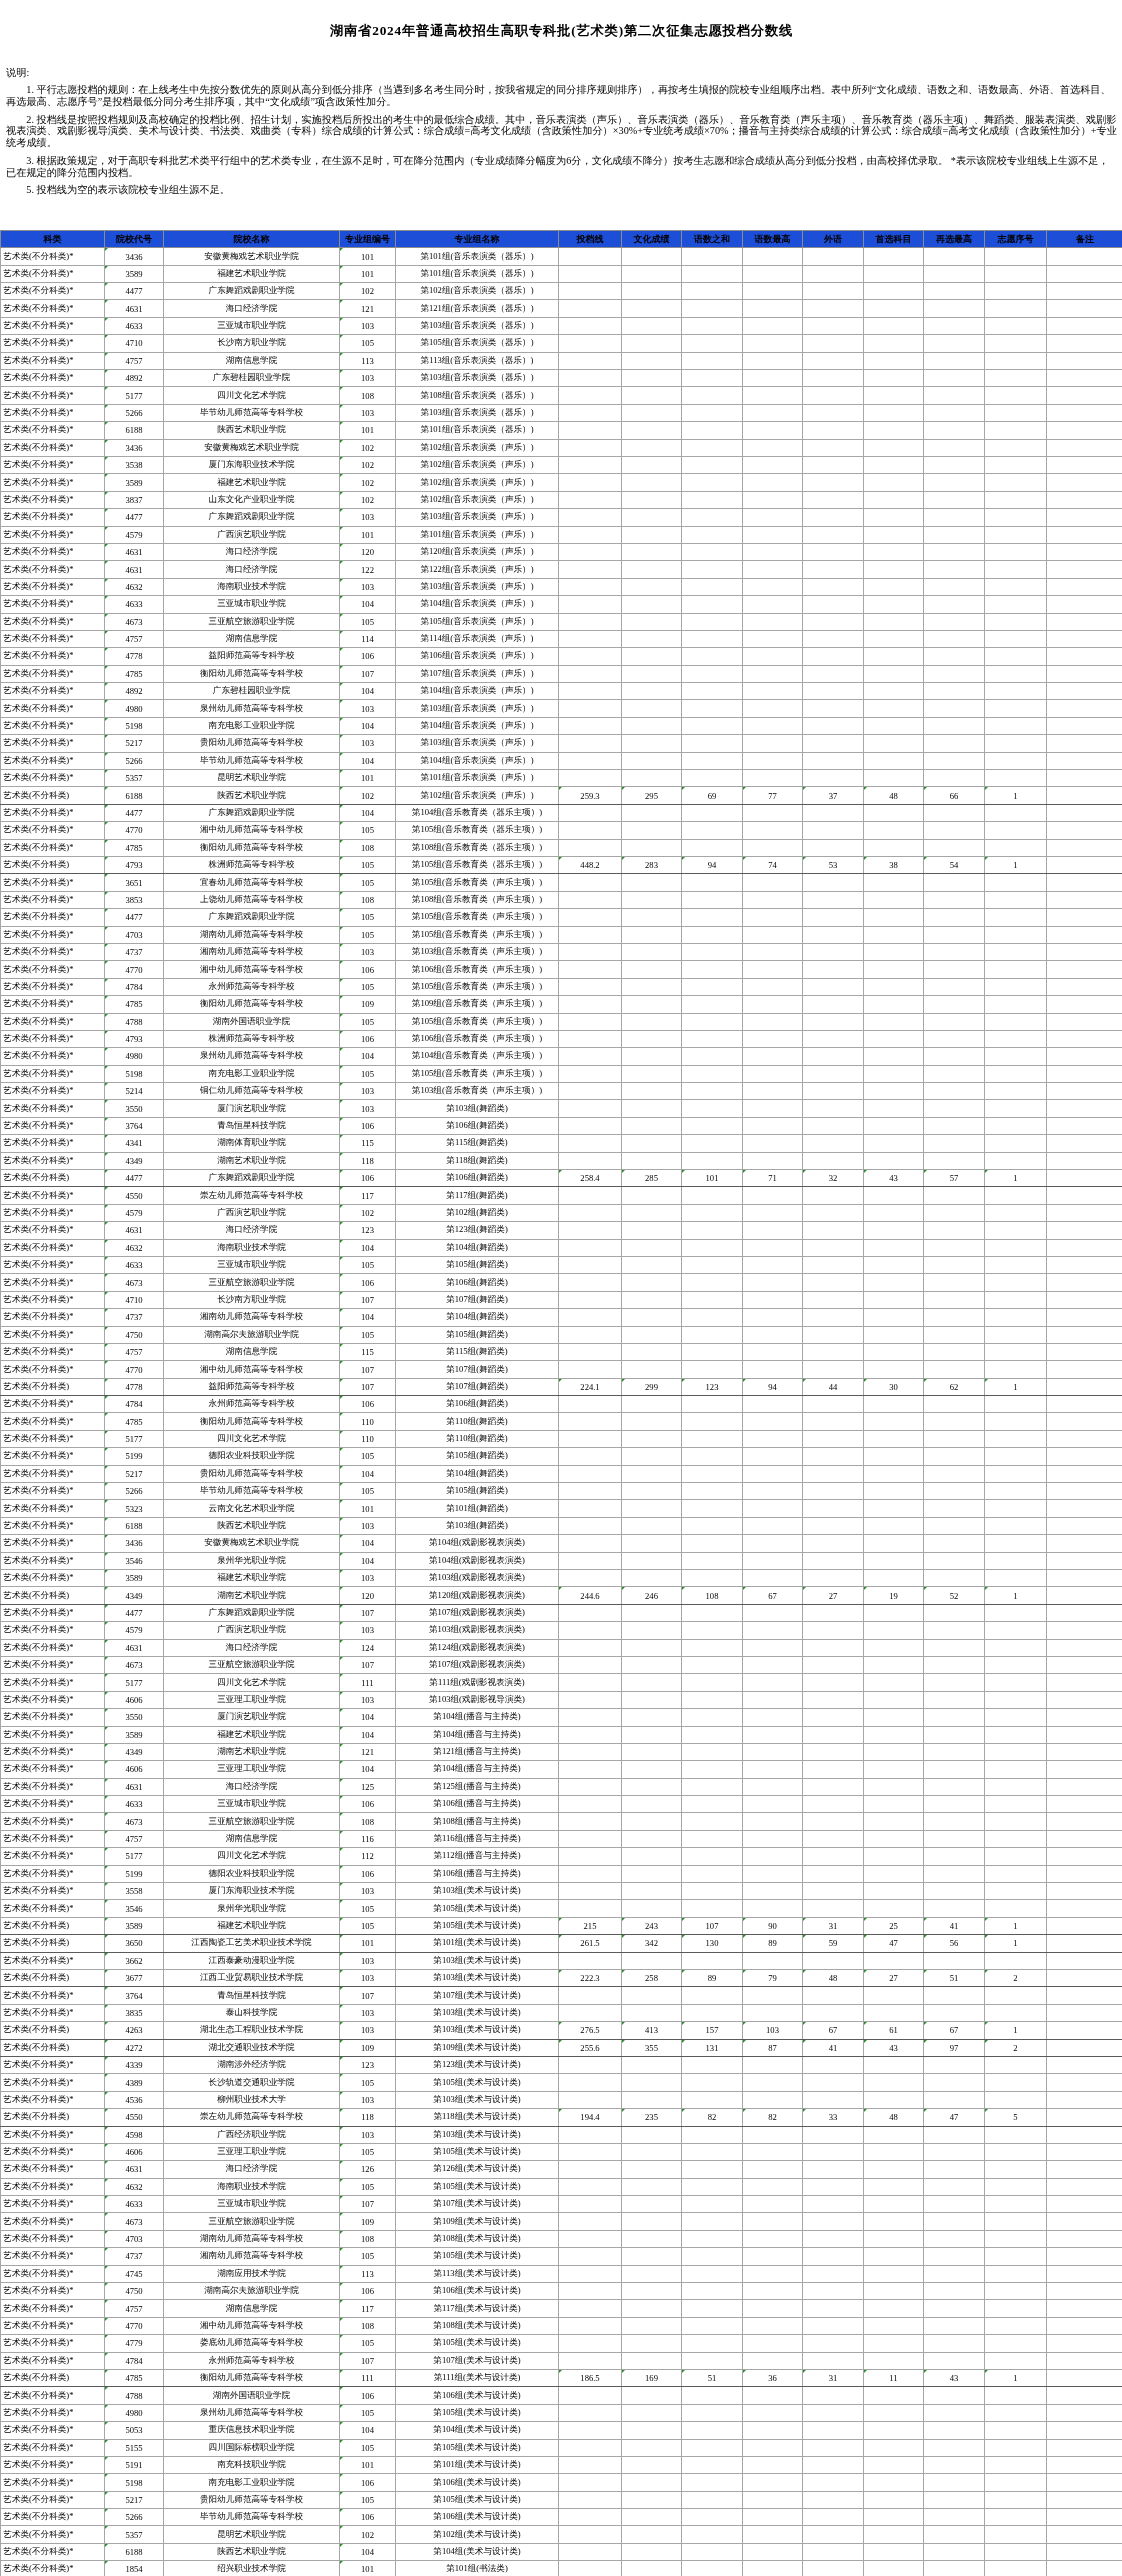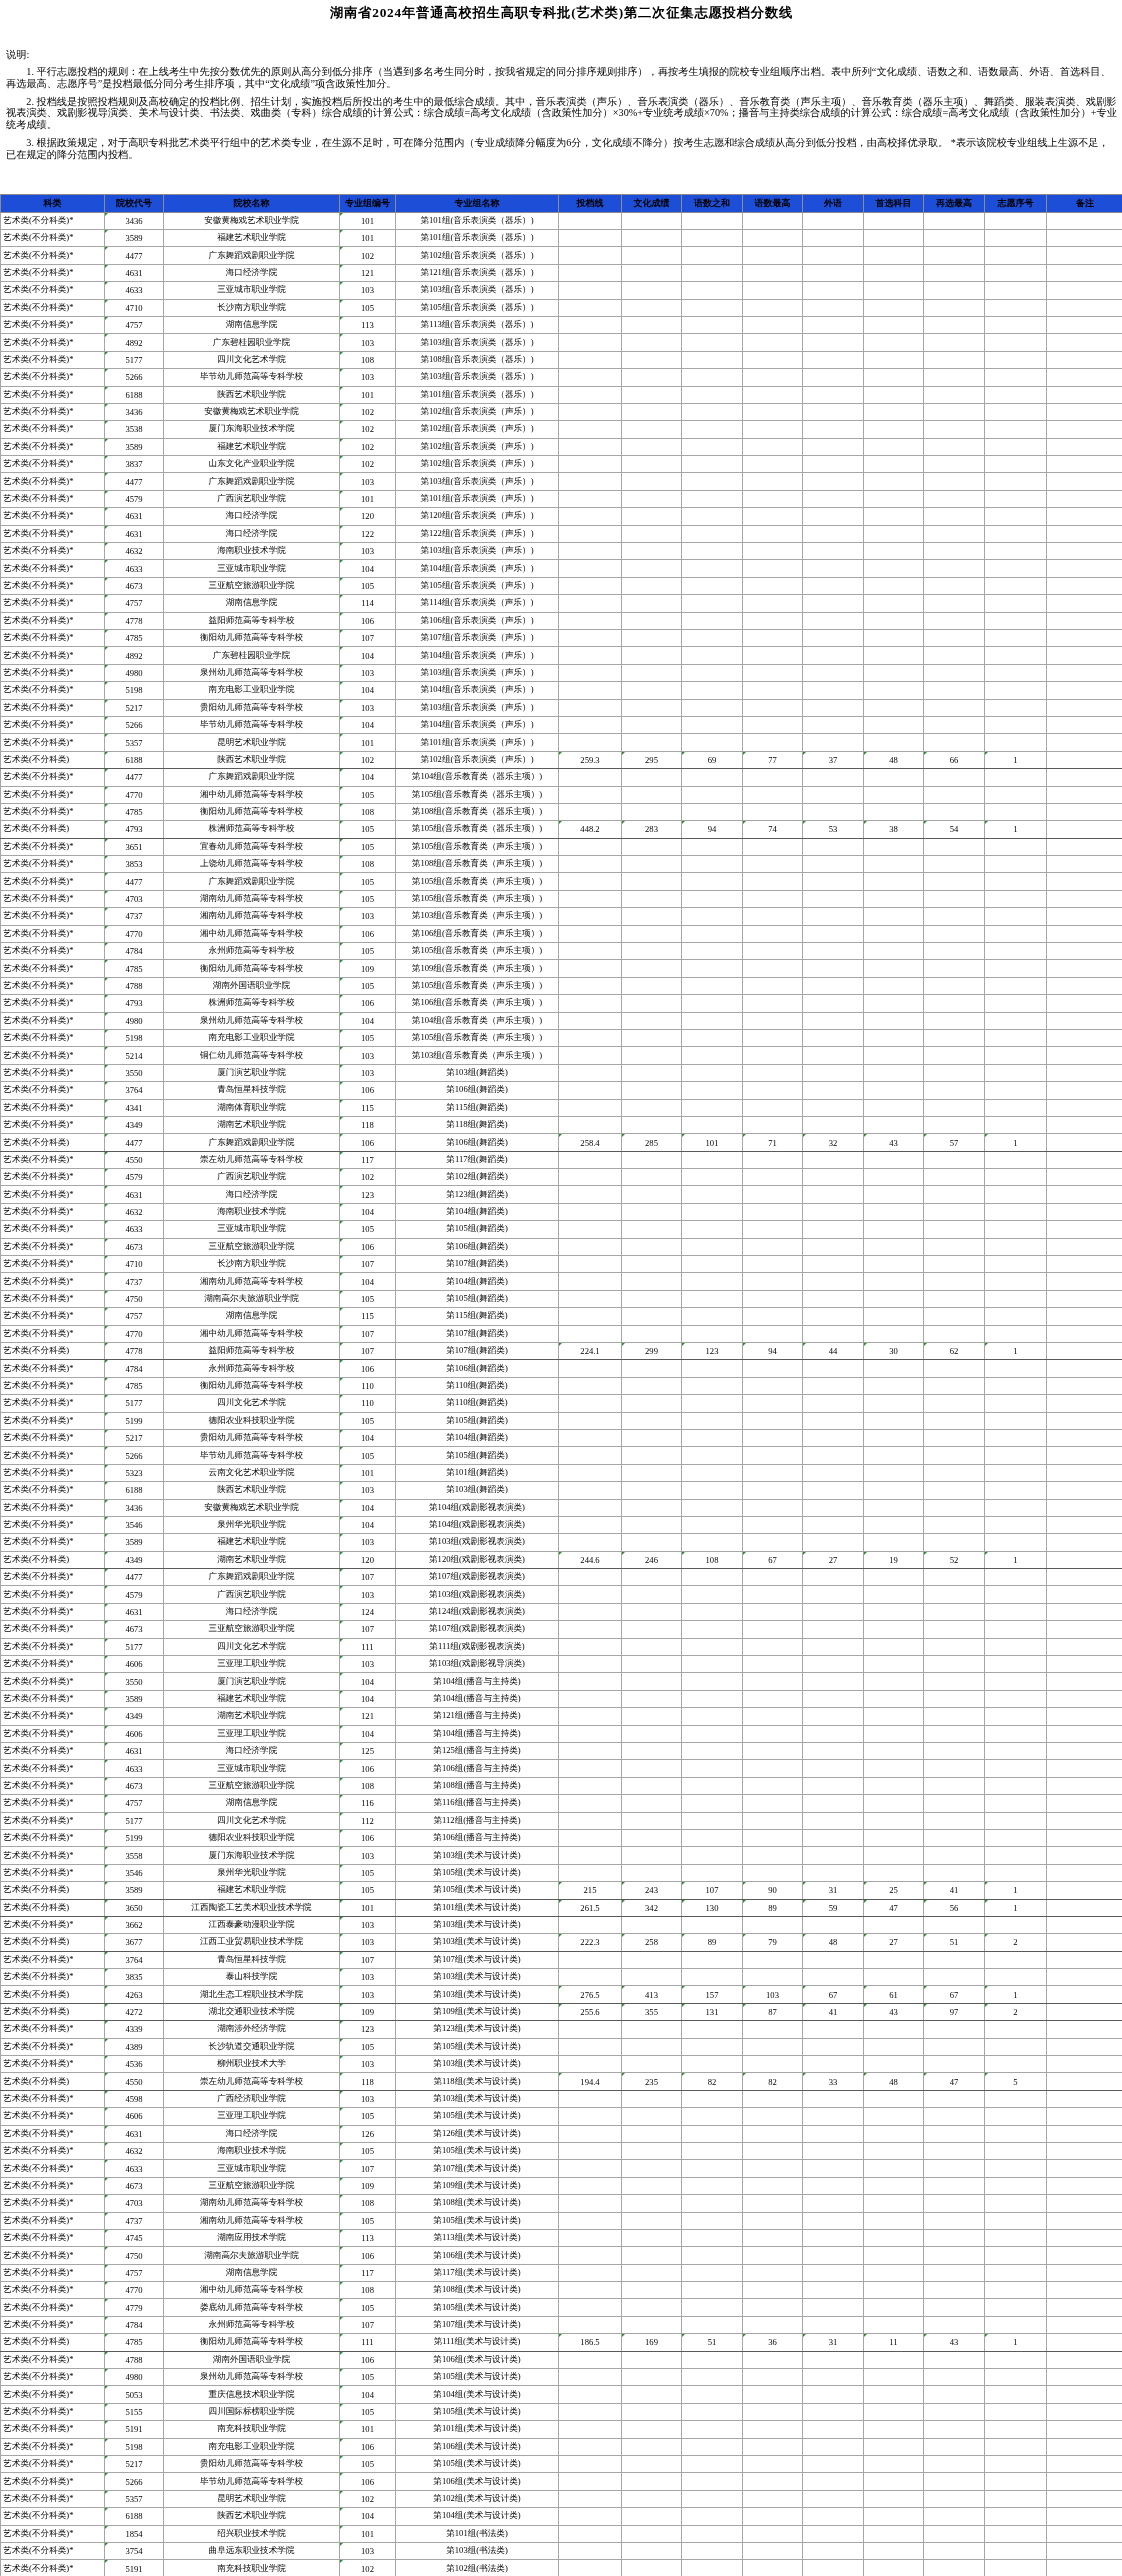--- a/index.html
+++ b/index.html
@@ -6,21 +6,21 @@
   body {
     width:1123px;
     font-family:"Liberation Serif","DejaVu Serif",serif;
     color:#000;
   }
   .page-title {
     text-align:center;
     font-size:13.3px;
     font-weight:bold;
     margin:0;
-    padding-top:4px;
+    padding-top:22px;
     letter-spacing:0.8px;
   }
   .notes {
     margin-top:26.6px;
     font-size:10.2px;
     line-height:11.7px;
   }
   .notes p { margin:6px; padding:0; }
   .notes p.note { text-indent:20.3px; }
   table.sheet {
@@ -78,20 +78,21 @@
 <body>
 
 <div>
   <h1 class="page-title">湖南省2024年普通高校招生高职专科批(艺术类)第二次征集志愿投档分数线</h1>
 
   <div class="notes">
     <p>说明:</p>
     <p class="note">1. 平行志愿投档的规则：在上线考生中先按分数优先的原则从高分到低分排序（当遇到多名考生同分时，按我省规定的同分排序规则排序），再按考生填报的院校专业组顺序出档。表中所列“文化成绩、语数之和、语数最高、外语、首选科目、再选最高、志愿序号”是投档最低分同分考生排序项，其中“文化成绩”项含政策性加分。</p>
     <p class="note">2. 投档线是按照投档规则及高校确定的投档比例、招生计划，实施投档后所投出的考生中的最低综合成绩。其中，音乐表演类（声乐）、音乐表演类（器乐）、音乐教育类（声乐主项）、音乐教育类（器乐主项）、舞蹈类、服装表演类、戏剧影视表演类、戏剧影视导演类、美术与设计类、书法类、戏曲类（专科）综合成绩的计算公式：综合成绩=高考文化成绩（含政策性加分）×30%+专业统考成绩×70%；播音与主持类综合成绩的计算公式：综合成绩=高考文化成绩（含政策性加分）+专业统考成绩。</p>
     <p class="note">3. 根据政策规定，对于高职专科批艺术类平行组中的艺术类专业，在生源不足时，可在降分范围内（专业成绩降分幅度为6分，文化成绩不降分）按考生志愿和综合成绩从高分到低分投档，由高校择优录取。 *表示该院校专业组线上生源不足，已在规定的降分范围内投档。</p>
+    <p class="note">5. 投档线为空的表示该院校专业组生源不足。</p>
   </div>
 
   <table class="sheet">
     <colgroup>
       <col class="c-cat">
         <col class="c-code">
         <col class="c-name">
         <col class="c-gno">
         <col class="c-gname">
       <col class="c-s0">

